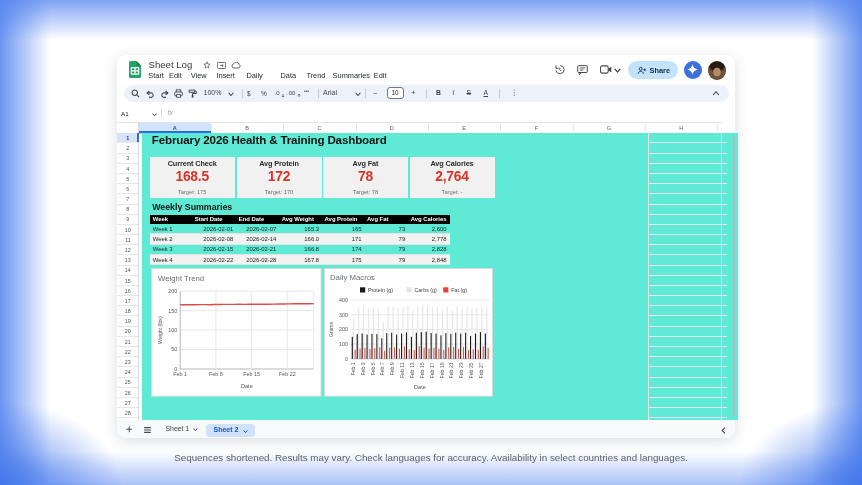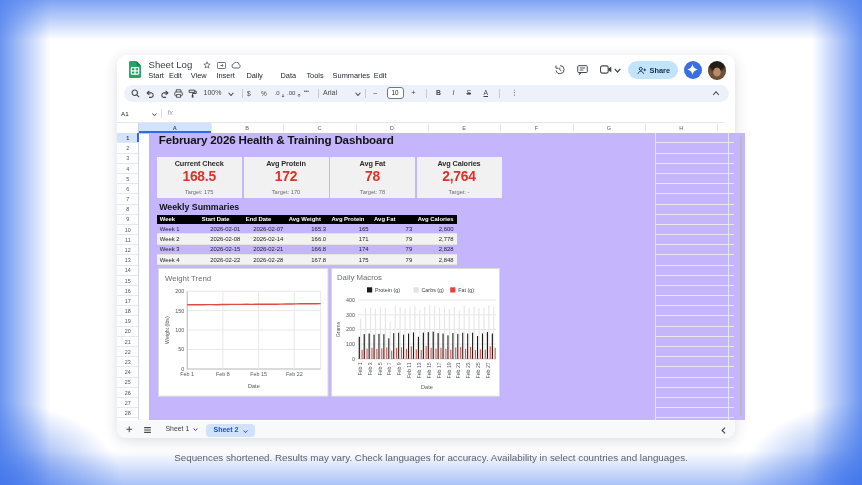--- a/index.html
+++ b/index.html
@@ -23,21 +23,21 @@
 #menu span{position:absolute;top:0;font-size:7.4px;color:#24292e;}
 #toolbar{position:absolute;left:7px;top:29.5px;width:604.5px;height:17.5px;background:#edf2fa;border-radius:9px;}
 .tdiv{position:absolute;top:4.5px;width:1px;height:8.5px;background:#c8cbd0;}
 #fbar{position:absolute;left:0;top:50.5px;width:618px;height:15px;background:#fff;}
 #colhdr{position:absolute;left:0;top:66.5px;width:605.5px;height:12px;background:#fff;border-top:1px solid #e3e5e8;border-bottom:1px solid #c2c5c9;}
 .clab{position:absolute;top:2.2px;font-size:5.6px;color:#5f6368;width:20px;text-align:center;}
 .cdiv{position:absolute;top:1.5px;bottom:1.5px;width:1px;background:#e3e5e8;}
 #rowhdr{position:absolute;left:0;top:77.8px;width:21.7px;height:287.7px;background:#fff;border-right:1px solid #d5d8dc;}
 .rlab{position:absolute;left:0;width:21.7px;text-align:center;font-size:5.4px;color:#50545a;}
 .rline{position:absolute;left:0;right:0;height:1px;background:#e6e8eb;}
-#grid{position:absolute;left:32px;top:77.8px;width:596.3px;height:287.7px;background:#c4b5fd;overflow:hidden;}
+#grid{position:absolute;left:25px;top:77.8px;width:596.3px;height:287.7px;background:#5eead4;overflow:hidden;}
 .gl{position:absolute;background:#e5e7ea;}
 #tabbar{position:absolute;left:0;top:365.5px;width:618px;height:17.5px;background:#f7f9fa;border-radius:0 0 9px 9px;}
 .kpi{position:absolute;background:#f1f1f1;text-align:center;}
 .kpi .t1{font-size:7.3px;font-weight:bold;color:#2b2b2b;margin-top:2.4px;letter-spacing:-.1px;}
 .kpi .t2{font-size:13.8px;font-weight:bold;color:#da3227;margin-top:0.5px;letter-spacing:-.2px;}
 .kpi .t3{font-size:5.7px;color:#6d6d6d;margin-top:4.8px;}
 table.wk{position:absolute;border-collapse:collapse;table-layout:fixed;}
 table.wk th{background:#000;color:#fff;font-size:5.9px;font-weight:bold;text-align:left;padding:0 0 0 2.5px;height:8.4px;}
 table.wk td{font-size:5.9px;color:#1f1f1f;padding:0 3px 0 2.5px;height:10.3px;border-bottom:1px solid #e4e4e4;}
 table.wk td.r{text-align:right;}
@@ -69,21 +69,21 @@
   <svg class="ico" style="left:114px;top:6.8px" width="10" height="7" viewBox="0 0 24 16">
       <path d="M19 14H7a5 5 0 0 1-.6-9.9A7 7 0 0 1 19.8 6 4.5 4.5 0 0 1 19 14Z" fill="none" stroke="#50545a" stroke-width="2.2"></path>
     </svg>
   <div id="menu" class="abs" style="left:31.3px;top:15.5px;height:8px;width:350px;">
       <span style="left:0px">Start</span>
       <span style="left:20.7px">Edit</span>
       <span style="left:42.5px">View</span>
       <span style="left:68.1px">Insert</span>
       <span style="left:98.1px">Daily</span>
       <span style="left:132.2px">Data</span>
-      <span style="left:158.1px">Tools</span>
+      <span style="left:158.1px">Trend</span>
       <span style="left:184.3px">Summaries</span>
       <span style="left:225.5px">Edit</span>
     </div>
 
   <svg class="ico" style="left:437px;top:9px" width="11" height="11" viewBox="0 0 24 24">
       <path d="M13.2 3.5a8.8 8.8 0 1 1-8.6 10.6" fill="none" stroke="#45484d" stroke-width="2.1"></path>
       <path d="M4.2 3.2v6h6" fill="none" stroke="#45484d" stroke-width="2.1"></path>
       <path d="M12.6 8v5l3.4 2" fill="none" stroke="#45484d" stroke-width="1.9"></path>
     </svg>
   <svg class="ico" style="left:459.5px;top:9.5px" width="11" height="10" viewBox="0 0 24 22">

